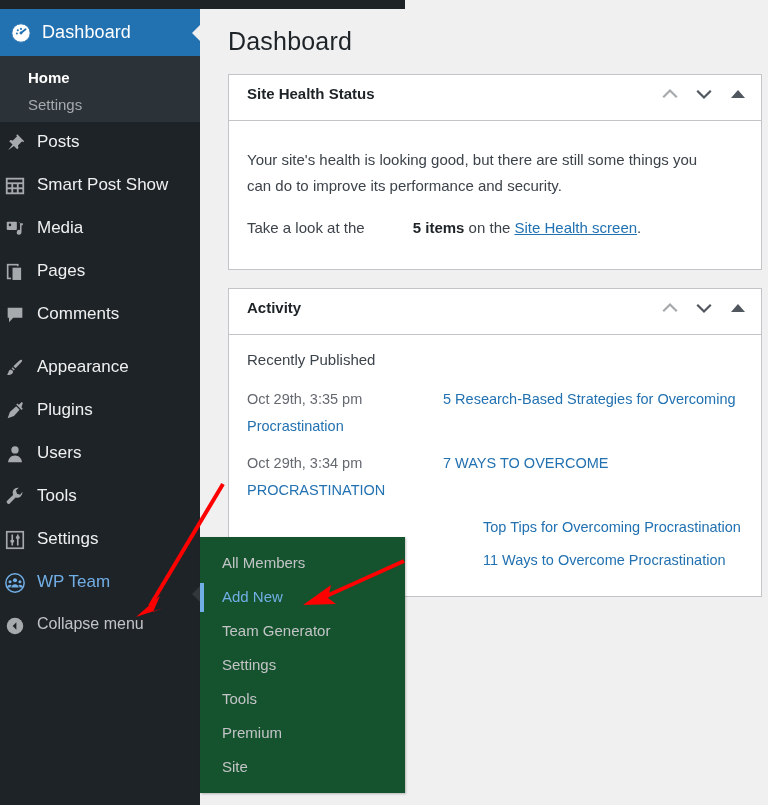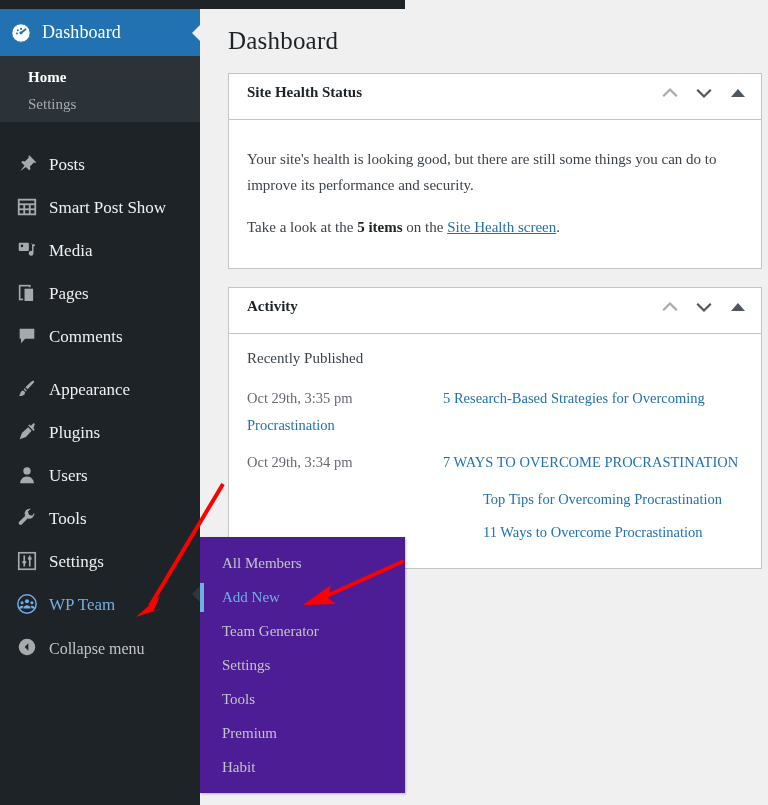--- a/index.html
+++ b/index.html
@@ -7,21 +7,20 @@
     margin: 0; padding: 0;
     width: 768px; height: 805px;
     overflow: hidden;
     background: #f0f0f1;
     font-family: "Liberation Sans", sans-serif;
   }
   #root {
     position: relative;
     width: 708px; height: 805px;
     background: #f0f0f1;
-    font-family: Liberation Serif, serif;
   }
 
   
   .adminbar-stub {
     position: absolute; left: 0; top: 0;
     width: 405px; height: 9px;
     background: #1d2327;
   }
 
   
@@ -57,23 +56,23 @@
     font-size: 15px;
     color: #a7aaad;
     padding: 5px 0 5px 28px;
     cursor: pointer;
   }
   .submenu-home .sub-item.current {
     color: #fff; font-weight: bold;
   }
 
   .mrow {
-    display: flex; align-items: flex-end;
+    display: flex; align-items: flex-start;
     height: 43px;
-    padding-left: 16px;
+    padding-left: 4px;
     position: relative;
     cursor: pointer;
   }
   .mrow .mlabel {
     color: #f0f0f1; font-size: 17px; padding-left: 11px;
   }
   .mrow.gap-above { margin-top: 10px; }
   .mrow.active-flyout .mlabel { color: #72aee6; }
   .mrow .flyout-tab {
     position: absolute; right: -1px; top: 50%;
@@ -86,21 +85,21 @@
   .collapse-row .mlabel { color: #c3c4c7; font-size: 16px; }
 
   .ico { width: 22px; height: 22px; display:block; flex: 0 0 22px; }
   .ico svg { display:block; width: 22px; height: 22px; }
 
   
   .flyout {
     position: absolute;
     left: 200px; top: 537px;
     width: 205px; height: 256px;
-    background: #4c1d95;
+    background: #14532d;
     padding: 9px 0 9px 0;
     z-index: 40;
     box-shadow: 1px 1px 2px rgba(0,0,0,.25);
   }
   .flyout .fitem {
     position: relative;
     font-size: 15px;
     color: #c3c4c7;
     padding: 8px 0 8px 22px;
     line-height: 18px;
@@ -176,21 +175,21 @@
   }
   .health-label {
     margin-top: 8px; font-size: 15px; color: #1d2327; font-weight: 600;
   }
   .health-right { flex: 1 1 auto; padding-right: 24px; }
   .health-right p {
     margin: 0 0 16px 0;
     font-size: 15px; line-height: 26px; color: #3c434a;
   }
   .health-right p:last-child { margin-bottom: 0; }
-  .health-right b { font-weight: bold; color: #1d2327; }
+  .health-right b { font-weight: bold; color: #1d2327; margin-left: 44px; }
   .health-right a { color: #2271b1; text-decoration: underline; }
 
   
   .act-heading {
     font-size: 15px; color: #3c434a; font-weight: normal;
     margin: 2px 0 18px 0;
   }
   .act-item {
     font-size: 14.5px; line-height: 27px;
     color: #50575e;
@@ -444,21 +443,21 @@
     </div>
   </div>
 
   <div class="flyout">
     <div class="fitem">All Members</div>
     <div class="fitem current">Add New</div>
     <div class="fitem">Team Generator</div>
     <div class="fitem">Settings</div>
     <div class="fitem">Tools</div>
     <div class="fitem">Premium</div>
-    <div class="fitem">Habit</div>
+    <div class="fitem">Site</div>
   </div>
 
   <svg class="annot-layer" viewBox="0 0 768 805">
     <g>
       <line x1="223" y1="484" x2="150" y2="606" stroke="#ff0000" stroke-width="4"></line>
       <polygon points="136,617 160,596 153,612 163,608" fill="#ff0000"></polygon>
     </g>
     <g>
       <line x1="404" y1="561" x2="322" y2="598" stroke="#ff0000" stroke-width="4"></line>
       <polygon points="303,605 331,585 328,598 336,604" fill="#ff0000"></polygon>

